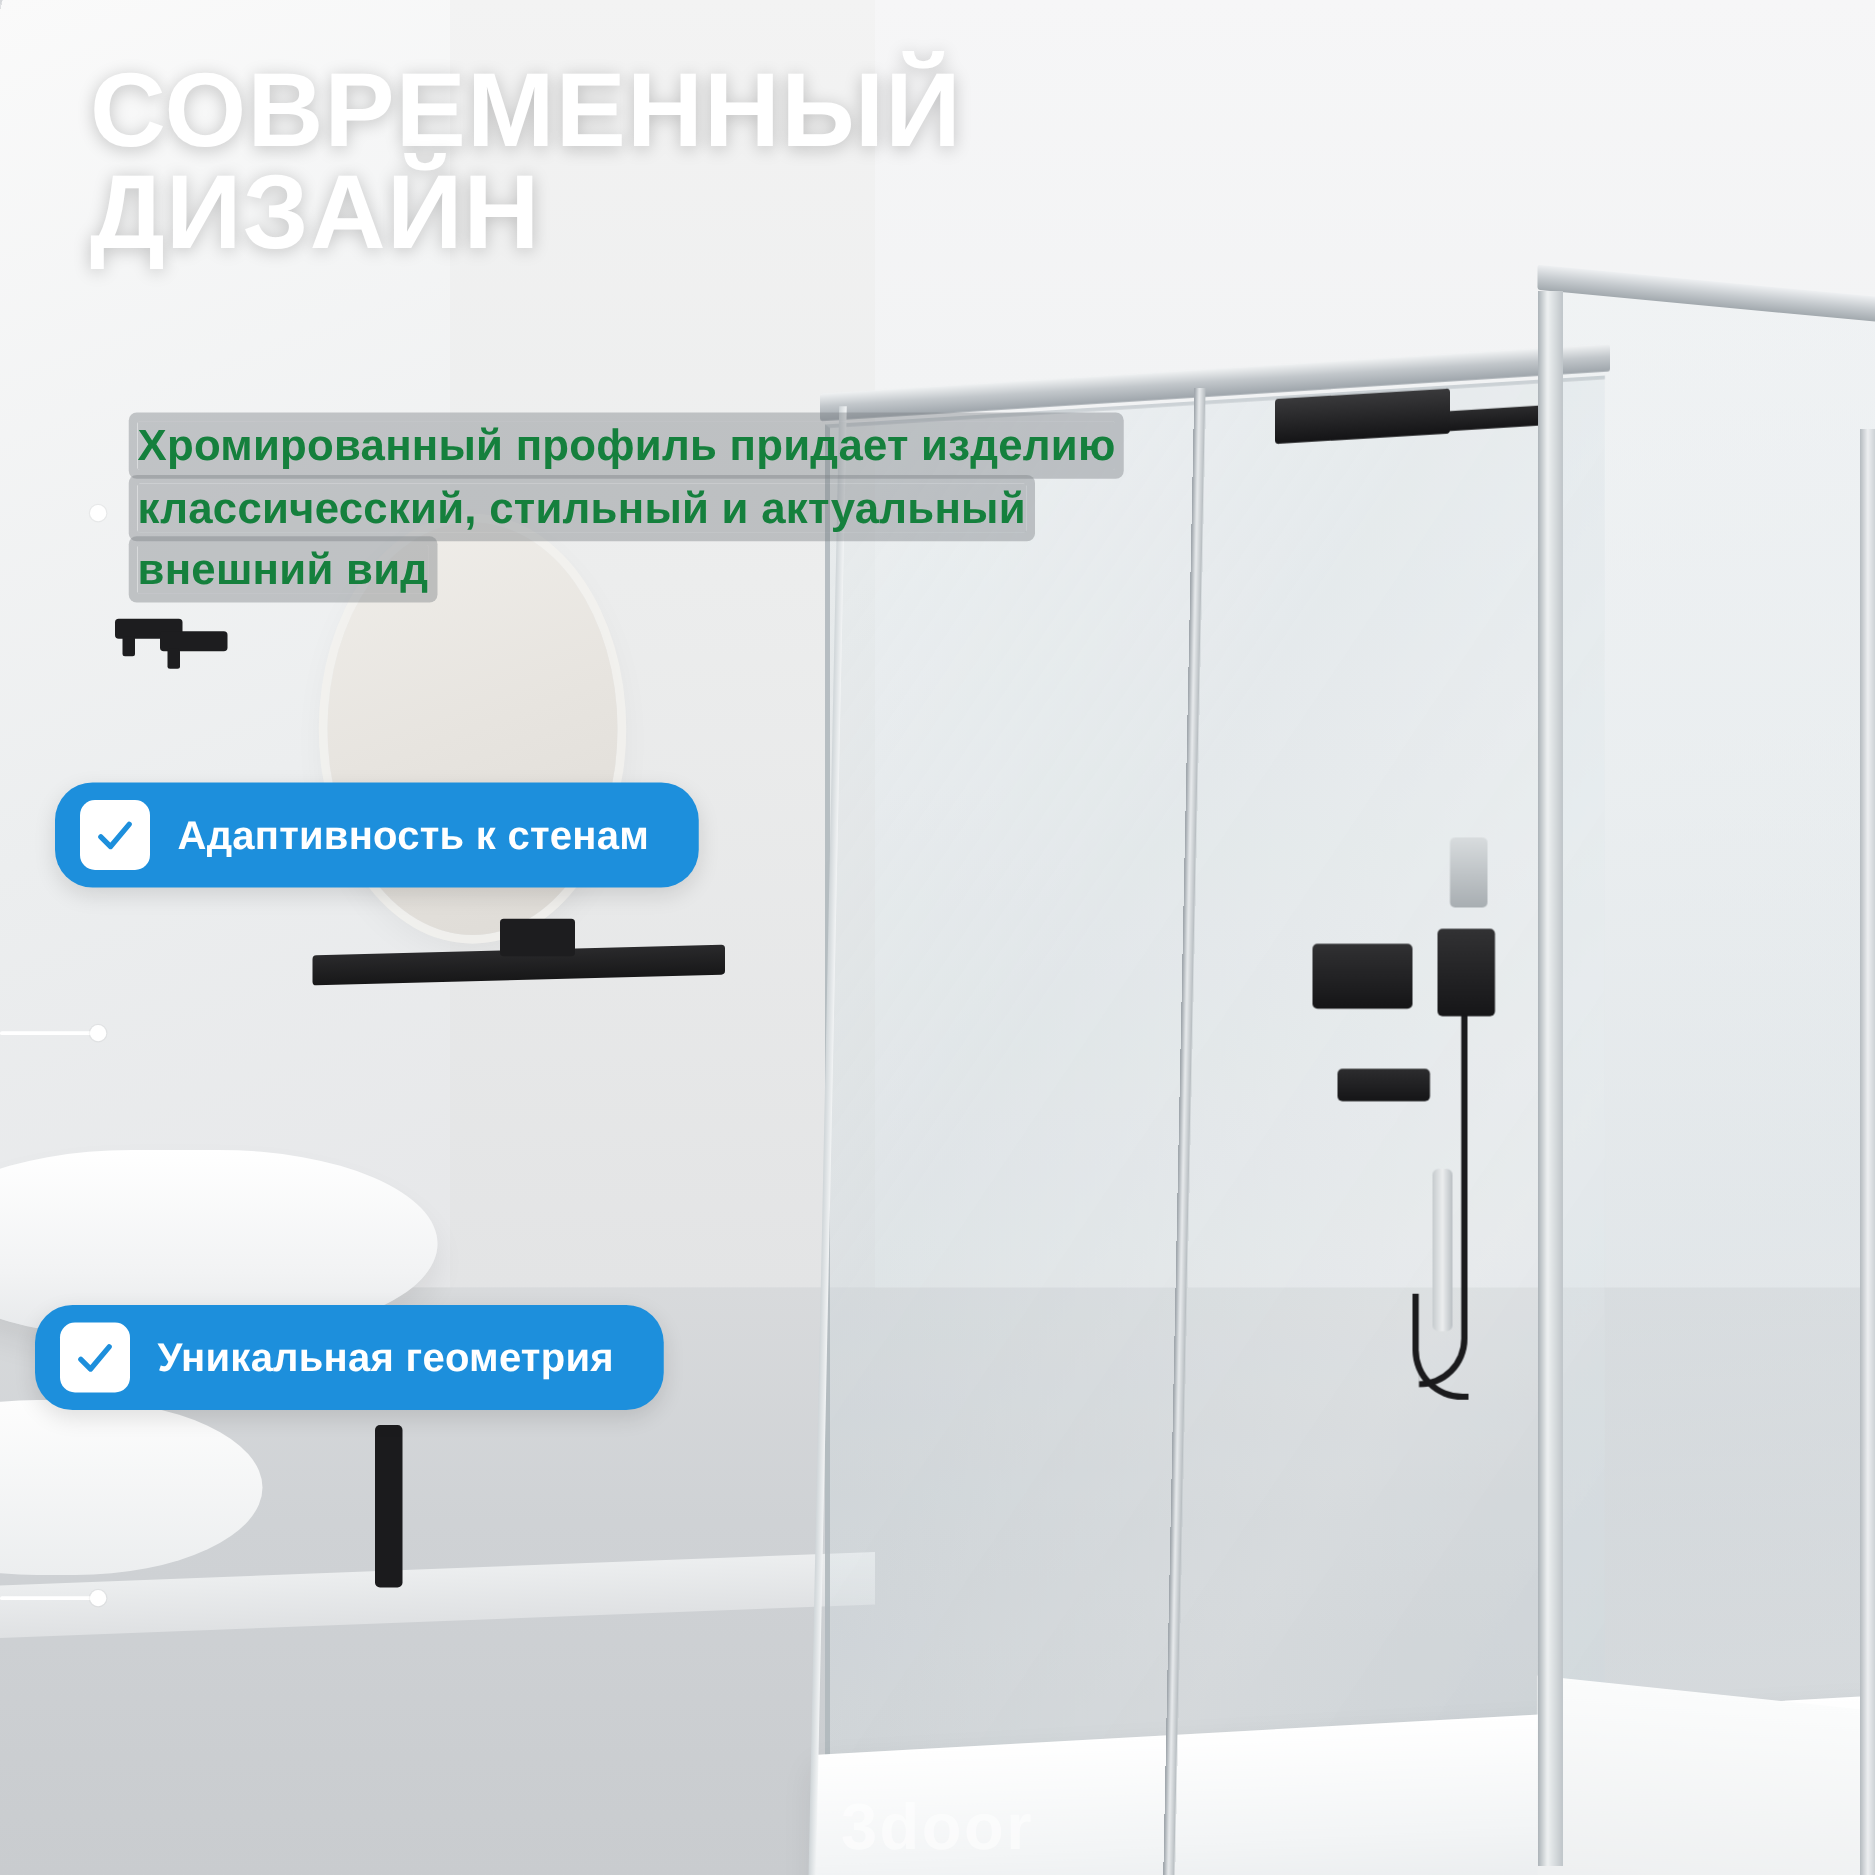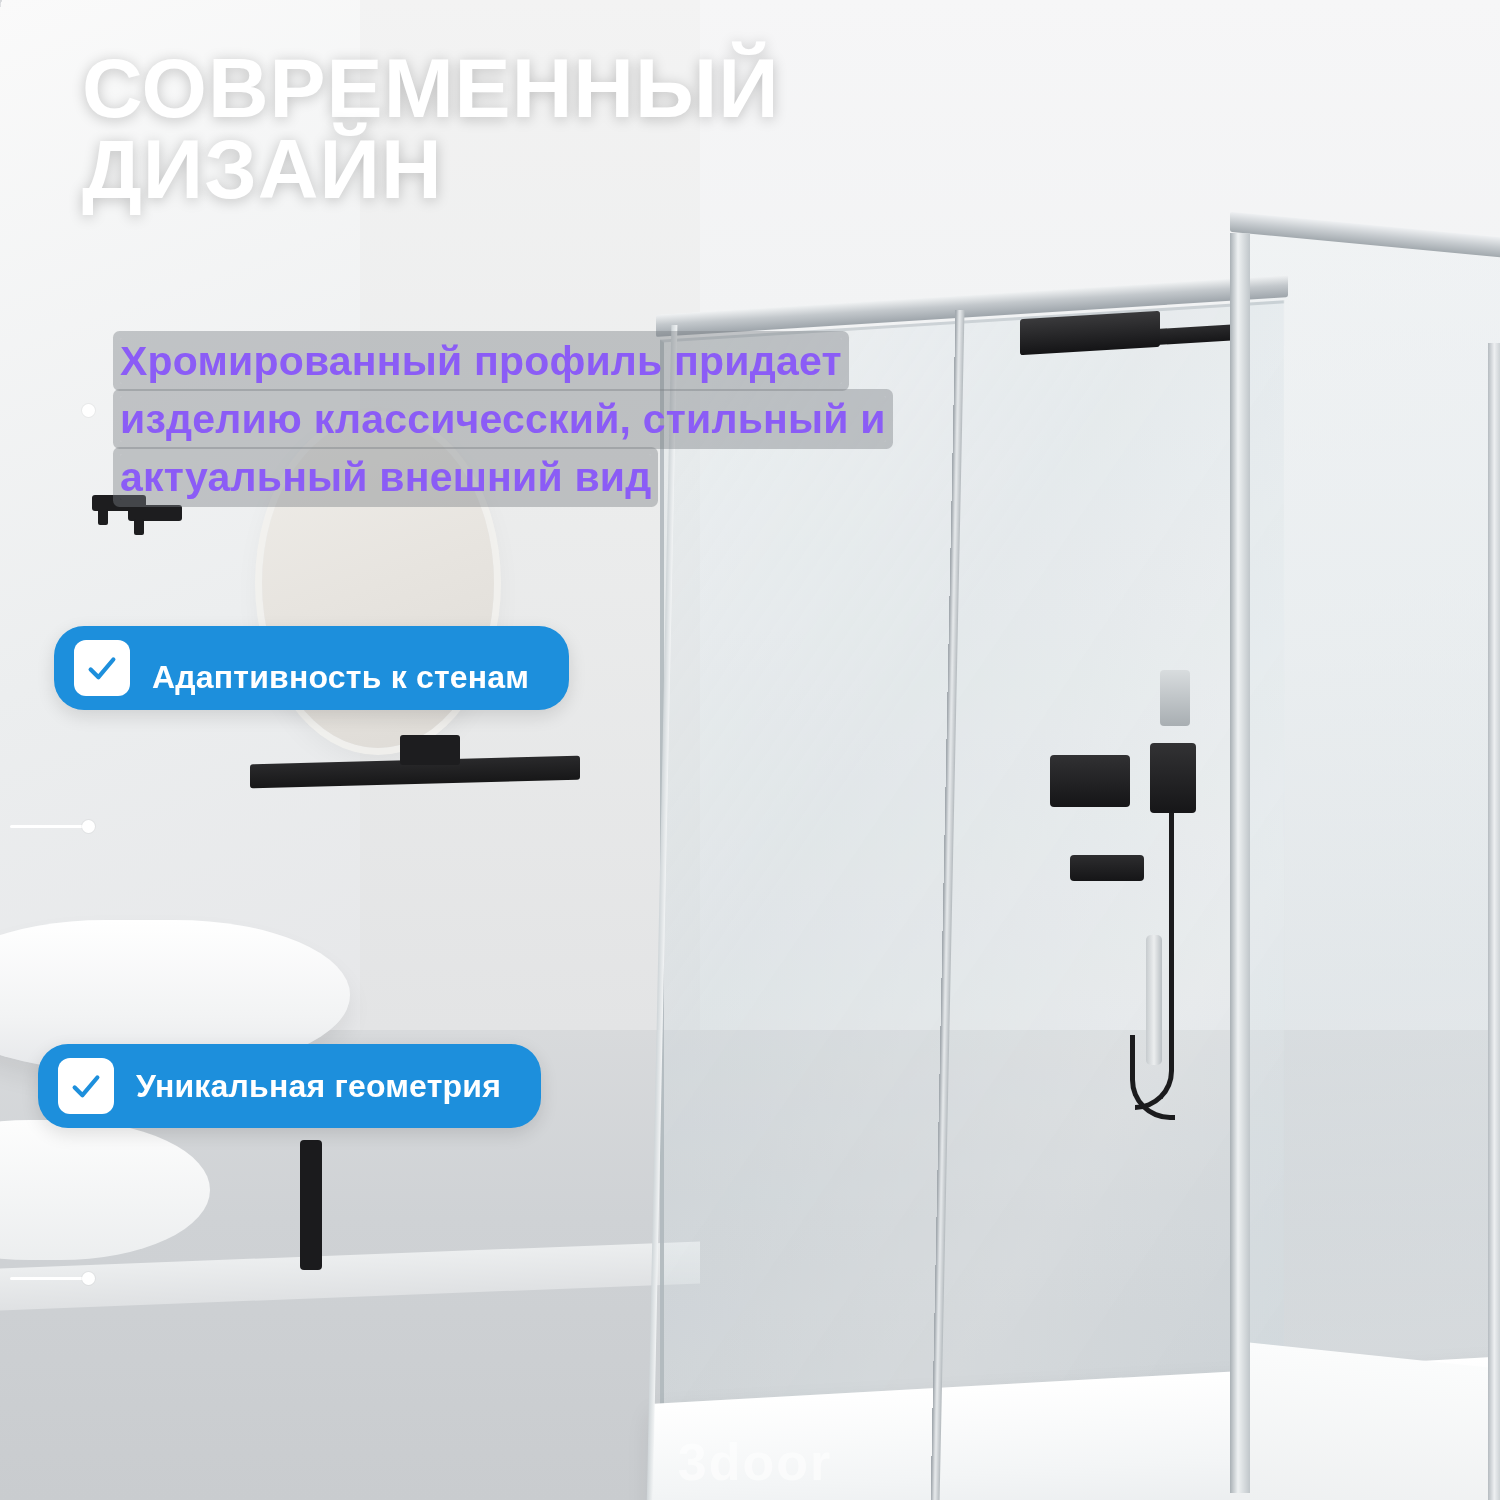--- a/index.html
+++ b/index.html
@@ -162,33 +162,33 @@
     border:5px solid #1b1b1d;border-top:none;border-left:none;
     border-radius:0 0 40px 0;
   }
   .hose2{
     position:absolute;left:500px;top:820px;width:40px;height:80px;
     border:5px solid #1b1b1d;border-top:none;border-right:none;
     border-radius:0 0 0 40px;
   }
 
   
-  .content{position:absolute;inset:0;margin-left:10px;}
+  .content{position:absolute;inset:0;}
 
   .title{
     position:absolute;left:72px;top:48px;width:900px;
     color:#ffffff;
     font-size:84px;line-height:.96;font-weight:700;letter-spacing:1px;
     text-shadow:0 2px 14px rgba(0,0,0,.22);
   }
 
   .para{
     position:absolute;
-    color:#8b5cf6;
-    font-size:41px;line-height:1.42;font-weight:700;
+    color:#15803d;
+    font-size:35px;line-height:1.42;font-weight:700;
     letter-spacing:.2px;
   }
   .para span{
     background:rgba(123,129,134,.42);
     box-shadow:0 0 0 7px rgba(123,129,134,.42);
     border-radius:2px;
     -webkit-box-decoration-break:clone;box-decoration-break:clone;
   }
   .para--p1{left:110px;top:332px;width:810px;}
   .para--p2{left:110px;top:752px;width:840px;}
@@ -207,21 +207,21 @@
   .bullet-line--2{left:0;top:825px;width:76px;}
   .bullet-line--3{left:0;top:1277px;width:76px;}
 
   .chip{
     position:absolute;display:flex;align-items:center;gap:22px;
     background:#1d8fdc;
     border-radius:30px;
     padding:14px 40px 14px 20px;
     box-shadow:0 6px 18px rgba(0,0,0,.12);
   }
-  .chip--a{left:44px;top:626px;align-items:flex-end;}
+  .chip--a{left:44px;top:626px;}
   .chip--b{left:28px;top:1044px;}
   .chip .check{
     width:56px;height:56px;border-radius:12px;
     background:#ffffff;
     display:flex;align-items:center;justify-content:center;flex:0 0 auto;
   }
   .chip .check svg{width:34px;height:34px;}
   .chip .chip-label{
     color:#ffffff;font-size:32px;font-weight:700;letter-spacing:.2px;white-space:nowrap;
   }

